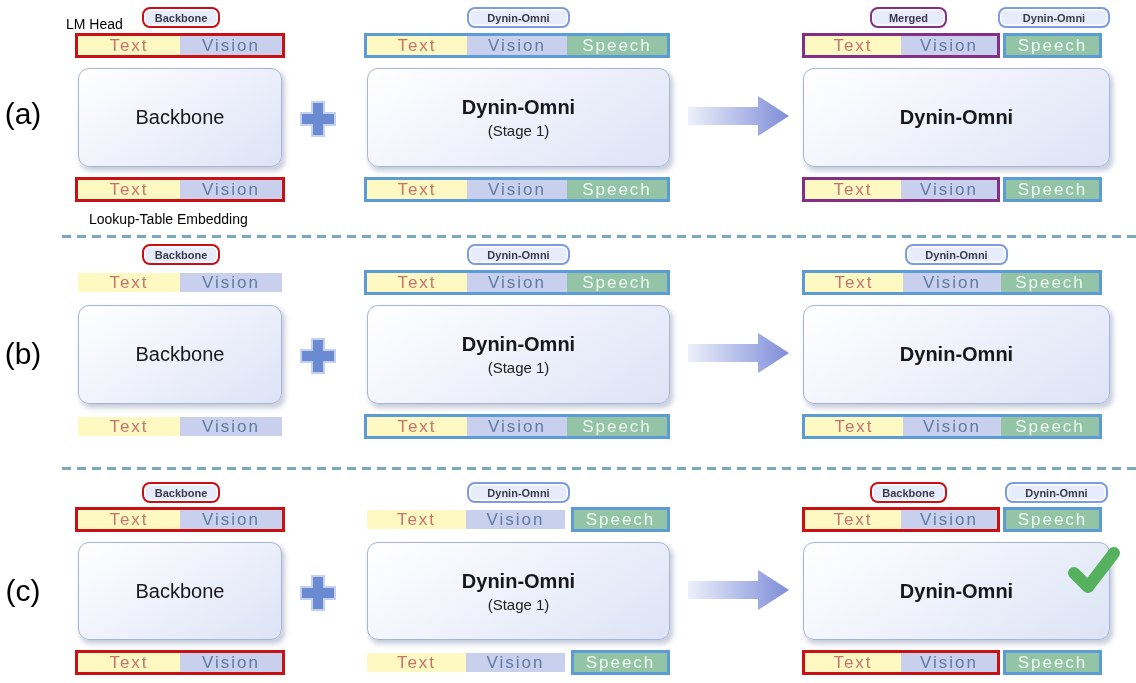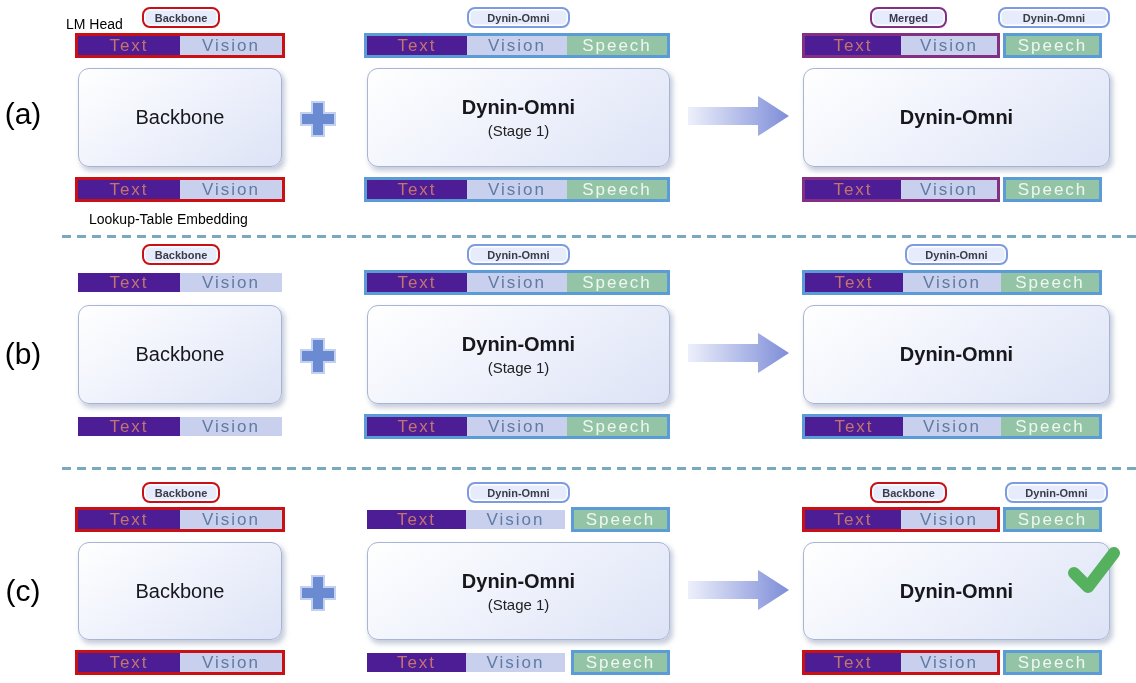--- a/index.html
+++ b/index.html
@@ -18,21 +18,21 @@
   .pill.blue   { border:2px solid #7d9be0; }
   .pill.purple { border:2px solid #833084; color:#3d3550; }
 
   .bar { position:absolute; height:25px; display:flex; gap:3px; }
   .grp { display:flex; flex:1; box-sizing:border-box; border:3px solid transparent; }
   .grp.red    { border-color:#c81015; }
   .grp.blue   { border-color:#5b9cd6; }
   .grp.purple { border-color:#833084; }
   .seg { flex:1; display:flex; align-items:center; justify-content:center;
          font-size:17px; letter-spacing:2px; white-space:nowrap; }
-  .seg.text   { background:#4c1d95; color:#c4746e; }
+  .seg.text   { background:#fef9c3; color:#c4746e; }
   .seg.vision { background:#c9d0ed; color:#5f7aa3; }
   .seg.speech { background:#93c4a5; color:#eef7f1; }
 
   .bigbox { position:absolute; border-radius:11px; border:1px solid #a8b4d4;
             background:linear-gradient(145deg,#ffffff 0%,#f0f3fc 45%,#dde3f6 100%);
             box-shadow:2.5px 3.5px 5px rgba(115,130,165,.4);
             display:flex; flex-direction:column; align-items:center; justify-content:center; }
   .box-title { font-size:20px; color:#17171c; }
   .bold { font-weight:700; }
   .box-sub { font-size:15px; color:#222; margin-top:3px; }

